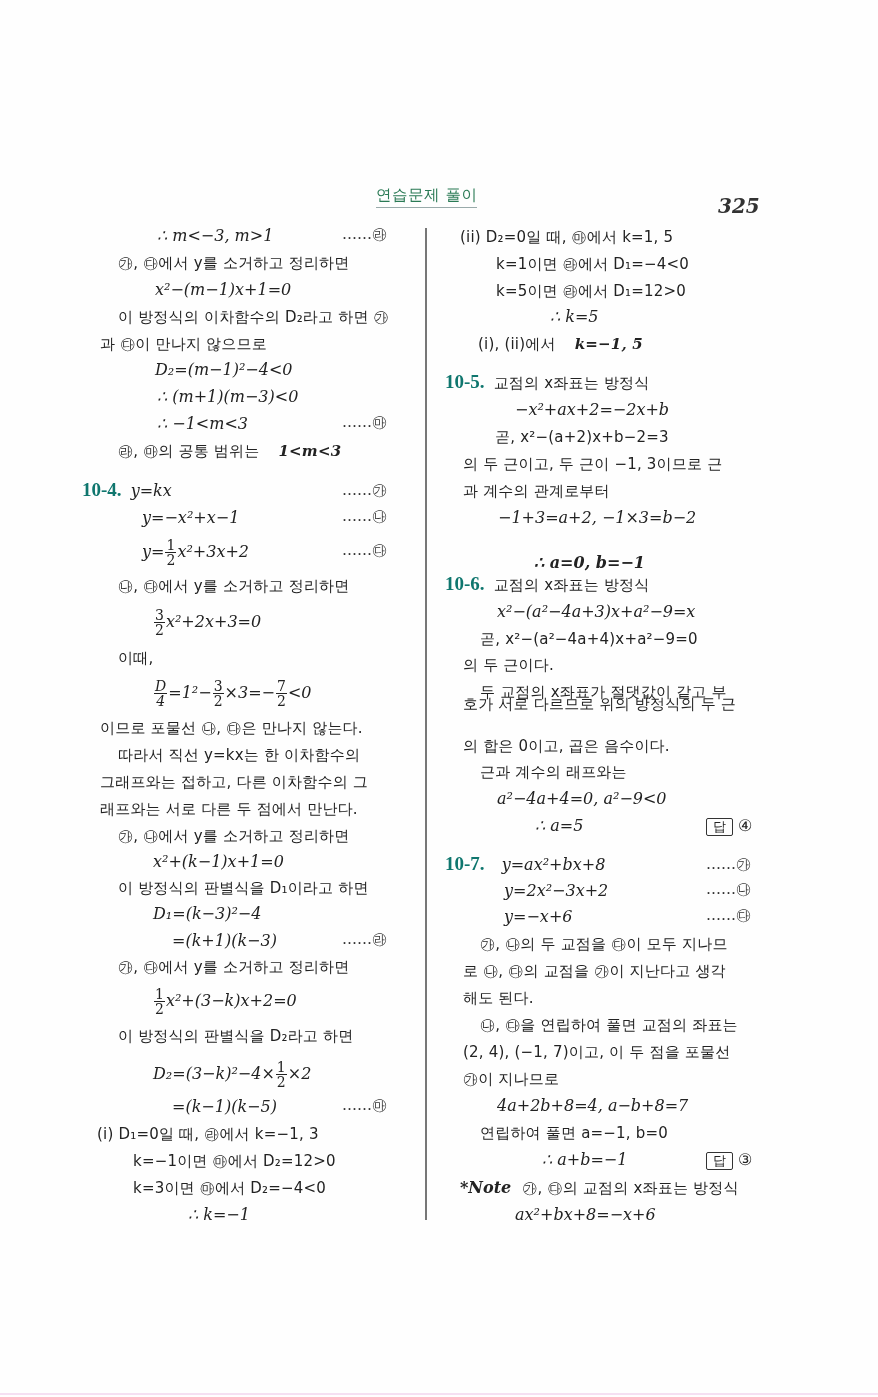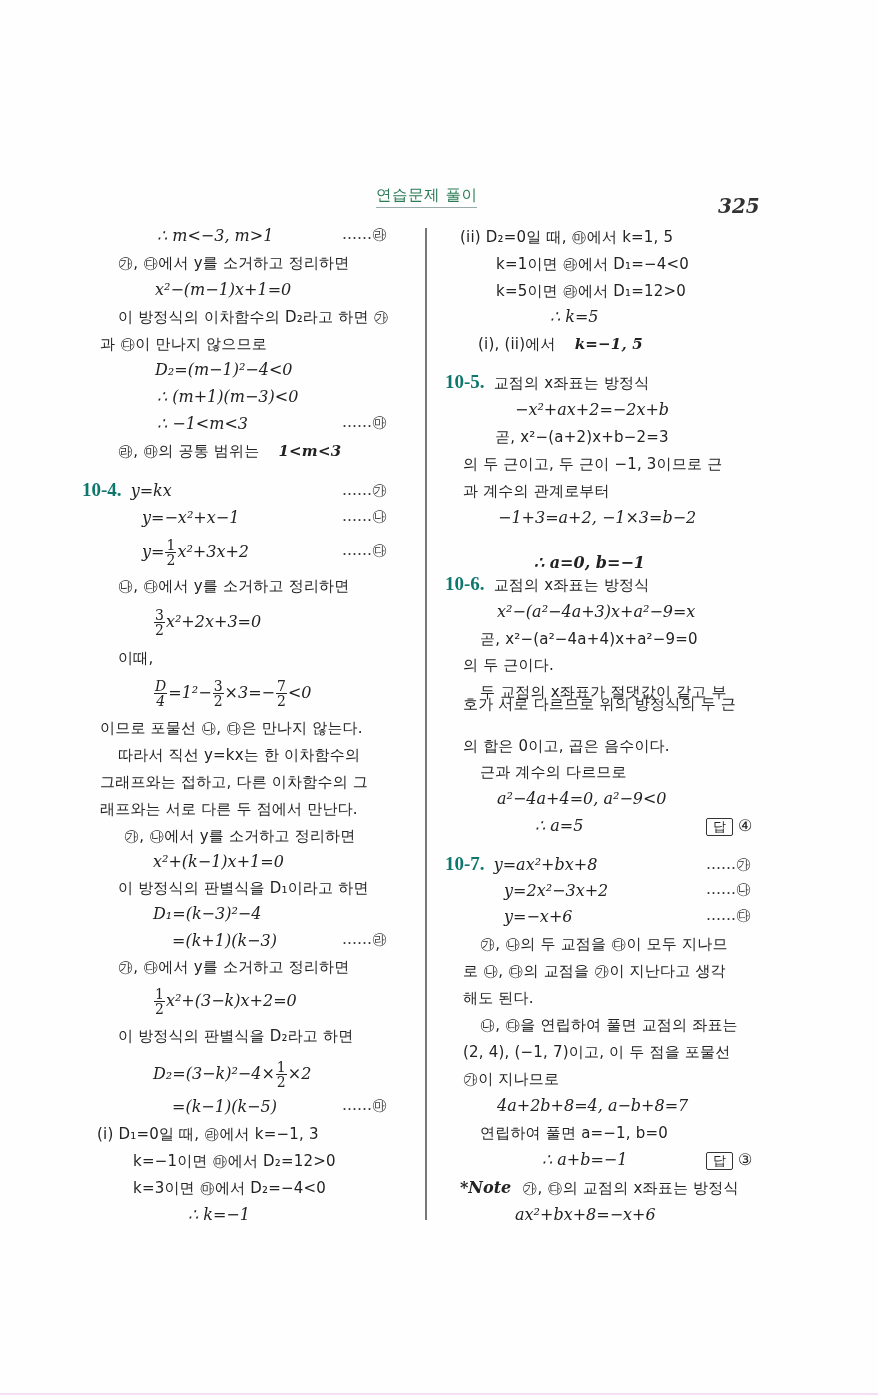--- a/index.html
+++ b/index.html
@@ -71,21 +71,21 @@
     <span class="frac"><span class="num">3</span><span class="den">2</span></span><span>x²+2x+3=0</span>
   </div>
   <div class="line kr" style="left:118px;top:647px">이때,</div>
   <div class="line m" style="left:153px;top:679px">
     <span class="frac it"><span class="num">D</span><span class="den">4</span></span><span>=1²−</span><span class="frac"><span class="num">3</span><span class="den">2</span></span><span>×3=−</span><span class="frac"><span class="num">7</span><span class="den">2</span></span><span>&lt;0</span>
   </div>
   <div class="line kr" style="left:100px;top:717px">이므로 포물선 ㉯, ㉰은 만나지 않는다.</div>
   <div class="line kr" style="left:118px;top:744px">따라서 직선 y=kx는 한 이차함수의</div>
   <div class="line kr" style="left:100px;top:771px">그래프와는 접하고, 다른 이차함수의 그</div>
   <div class="line kr" style="left:100px;top:798px">래프와는 서로 다른 두 점에서 만난다.</div>
-  <div class="line kr" style="left:124px;top:825px">㉮, ㉯에서 y를 소거하고 정리하면</div>
+  <div class="line kr" style="left:118px;top:825px">㉮, ㉯에서 y를 소거하고 정리하면</div>
   <div class="line m" style="left:153px;top:851px">x²+(k−1)x+1=0</div>
   <div class="line kr" style="left:118px;top:877px">이 방정식의 판별식을 D₁이라고 하면</div>
   <div class="line m" style="left:153px;top:903px">D₁=(k−3)²−4</div>
   <div class="line m" style="left:172px;top:930px">=(k+1)(k−3)</div>
   <div class="mark" style="left:342px;top:930px">……㉱</div>
   <div class="line kr" style="left:118px;top:956px">㉮, ㉰에서 y를 소거하고 정리하면</div>
   <div class="line m" style="left:153px;top:987px">
     <span class="frac"><span class="num">1</span><span class="den">2</span></span><span>x²+(3−k)x+2=0</span>
   </div>
   <div class="line kr" style="left:118px;top:1025px">이 방정식의 판별식을 D₂라고 하면</div>
@@ -124,31 +124,31 @@
   <div class="line" style="left:445px;top:573px">
     <span class="prob">10-6.</span>
     <span class="kr" style="margin-left:4px">교점의 x좌표는 방정식</span>
   </div>
   <div class="line m" style="left:497px;top:601px">x²−(a²−4a+3)x+a²−9=x</div>
   <div class="line kr" style="left:480px;top:628px">곧, x²−(a²−4a+4)x+a²−9=0</div>
   <div class="line kr" style="left:463px;top:654px">의 두 근이다.</div>
   <div class="line kr" style="left:480px;top:681px">두 교점의 x좌표가 절댓값이 같고 부</div>
   <div class="line kr" style="left:463px;top:693px">호가 서로 다르므로 위의 방정식의 두 근</div>
   <div class="line kr" style="left:463px;top:735px">의 합은 0이고, 곱은 음수이다.</div>
-  <div class="line kr" style="left:480px;top:761px">근과 계수의 다르므로</div>
+  <div class="line kr" style="left:480px;top:761px">근과 계수의 래프와는</div>
   <div class="line m" style="left:497px;top:788px">a²−4a+4=0, a²−9&lt;0</div>
   <div class="line m" style="left:535px;top:815px">∴ a=5</div>
   <div class="line" style="left:706px;top:815px">
     <span class="ans">답</span>
     <span>④</span>
   </div>
 
   <div class="line" style="left:445px;top:853px">
     <span class="prob">10-7.</span>
-    <span class="m" style="margin-left:4px">y=ax²+bx+8</span>
+    <span class="m" style="margin-left:12px">y=ax²+bx+8</span>
   </div>
   <div class="mark" style="left:706px;top:855px">……㉮</div>
   <div class="line m" style="left:504px;top:880px">y=2x²−3x+2</div>
   <div class="mark" style="left:706px;top:880px">……㉯</div>
   <div class="line m" style="left:504px;top:906px">y=−x+6</div>
   <div class="mark" style="left:706px;top:906px">……㉰</div>
   <div class="line kr" style="left:480px;top:933px">㉮, ㉯의 두 교점을 ㉰이 모두 지나므</div>
   <div class="line kr" style="left:463px;top:960px">로 ㉯, ㉰의 교점을 ㉮이 지난다고 생각</div>
   <div class="line kr" style="left:463px;top:987px">해도 된다.</div>
   <div class="line kr" style="left:480px;top:1014px">㉯, ㉰을 연립하여 풀면 교점의 좌표는</div>

